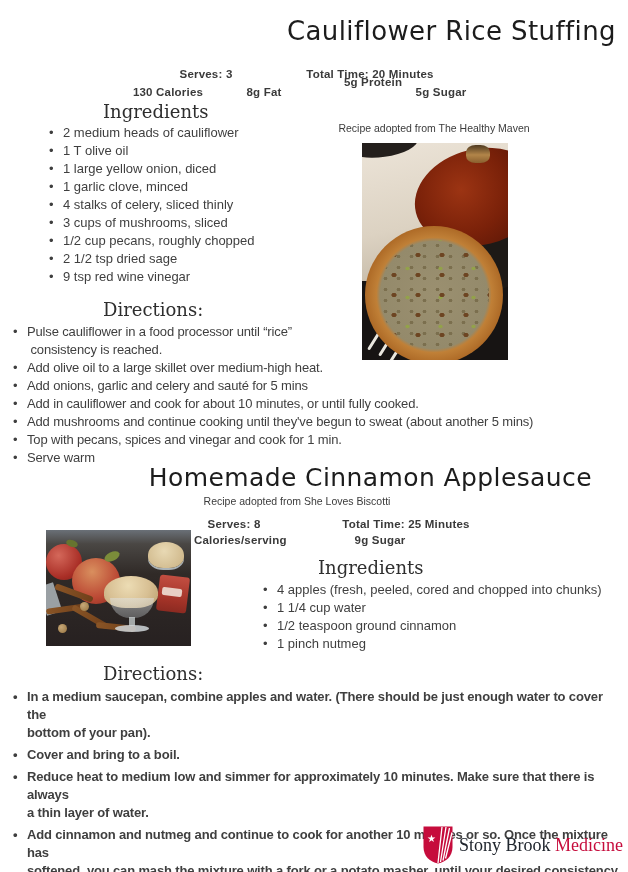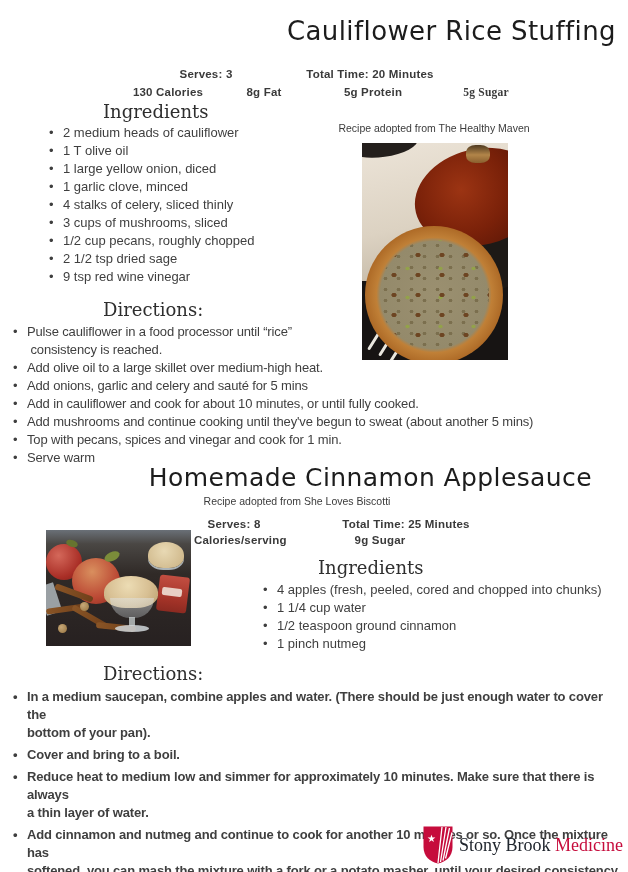--- a/index.html
+++ b/index.html
@@ -76,22 +76,22 @@
 <body>
 
 <div class="page">
 
   <div class="title title1">Cauliflower Rice Stuffing</div>
 
   <span class="stat" style="left:206px;top:68px;">Serves: 3</span>
   <span class="stat" style="left:370px;top:68px;">Total Time: 20 Minutes</span>
   <span class="stat" style="left:168px;top:86px;">130 Calories</span>
   <span class="stat" style="left:264px;top:86px;">8g Fat</span>
-  <span class="stat" style="left:373px;top:86px;">5g Protein</span>
-  <span class="stat" style="left:486px;top:86px;font-family:Liberation Serif, serif;">5g Sugar</span>
+  <span class="stat" style="left:373px;top:76px;">5g Protein</span>
+  <span class="stat" style="left:441px;top:86px;">5g Sugar</span>
 
   <div class="sheading" style="left:103px;top:101px;">Ingredients</div>
 
   <ul class="blist" style="left:48px;top:124px;width:300px;">
     <li>2 medium heads of cauliflower</li>
     <li>1 T olive oil</li>
     <li>1 large yellow onion, diced</li>
     <li>1 garlic clove, minced</li>
     <li>4 stalks of celery, sliced thinly</li>
     <li>3 cups of mushrooms, sliced</li>

